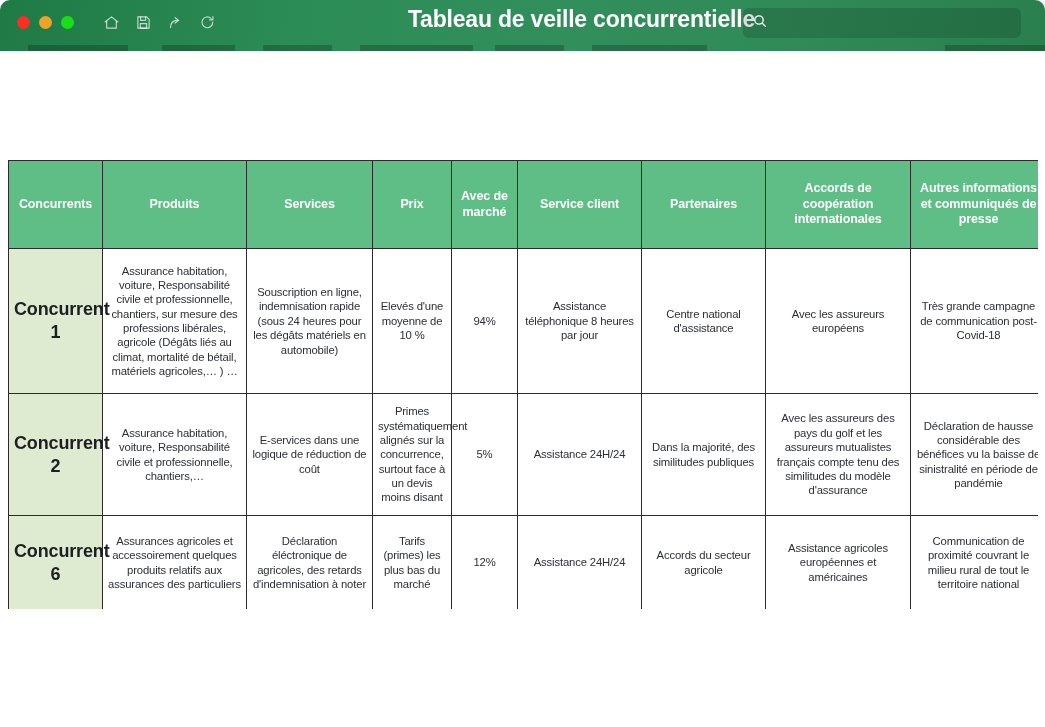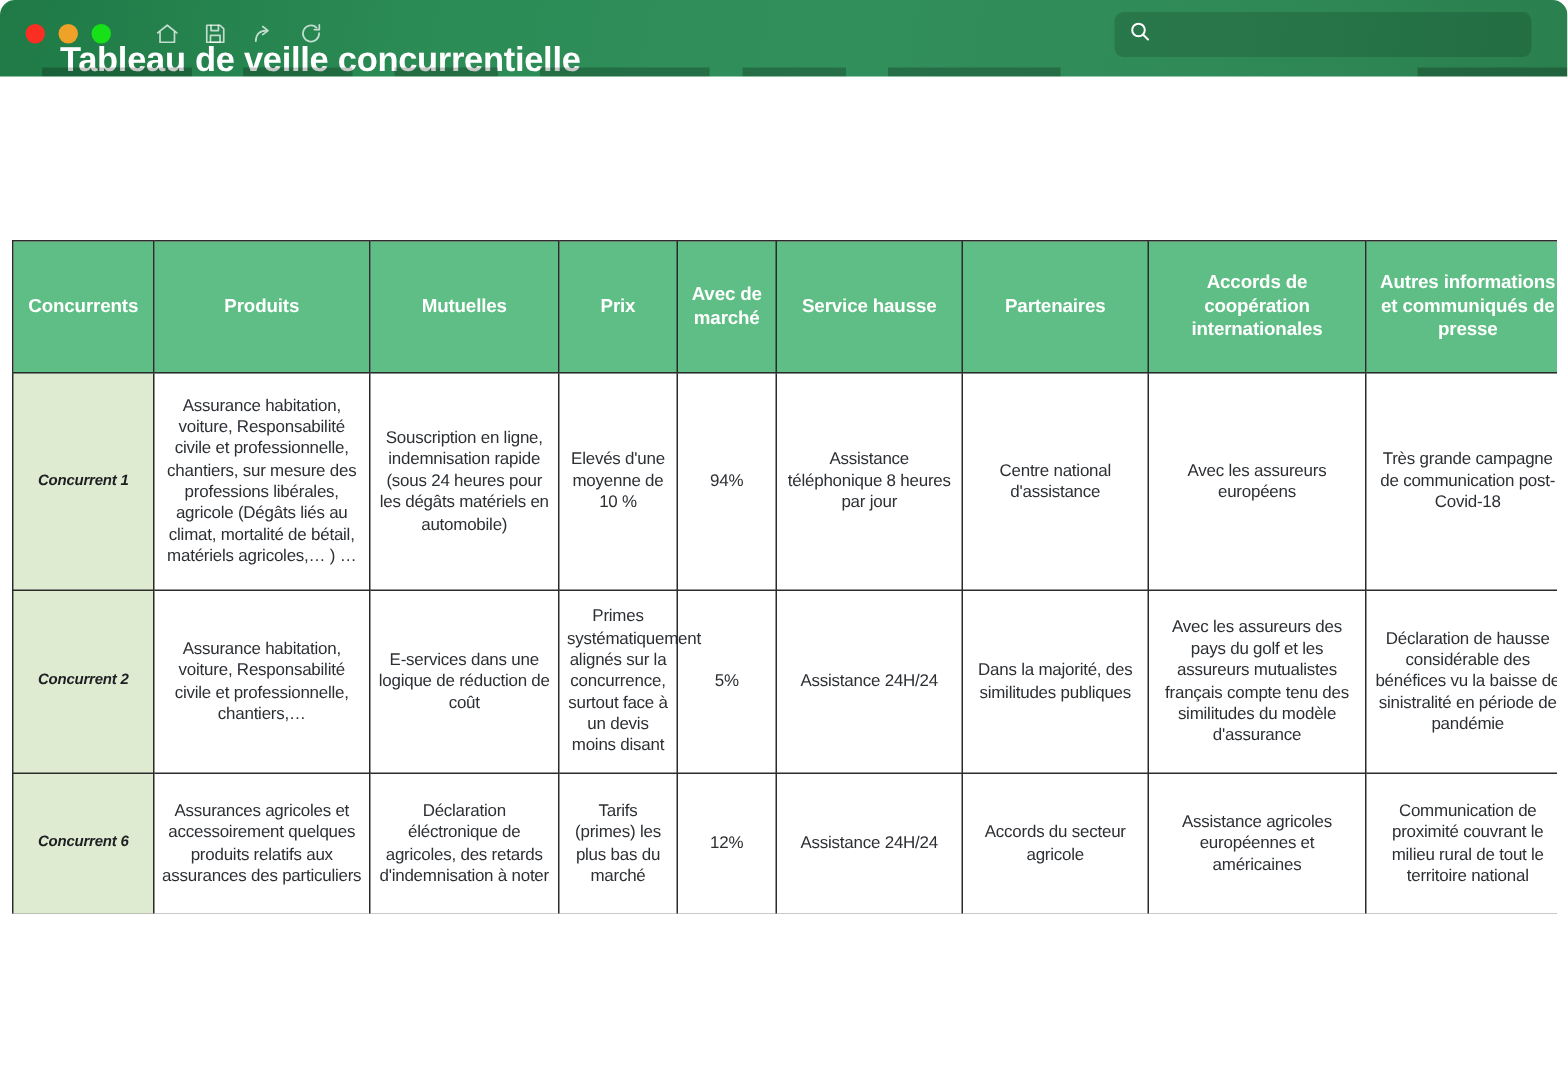--- a/index.html
+++ b/index.html
@@ -57,29 +57,28 @@
     align-items: center;
     gap: 15px;
     margin-left: 29px;
   }
   .tool-icons svg { display: block; }
 
   #window-title {
     position: absolute;
     left: 0; right: 0;
     top: 6px;
-    text-align: left;
+    text-align: right;
     color: #ffffff;
     font-size: 23px;
     font-weight: bold;
     letter-spacing: -0.2px;
     padding-left: 40px;
     padding-right: 290px;
     white-space: nowrap;
-    margin-top: 20px;
   }
 
   #search-box {
     position: absolute;
     right: 24px;
     top: 8px;
     width: 278px;
     height: 30px;
     border-radius: 6px;
     background: rgba(0,0,0,0.14);
@@ -157,23 +156,22 @@
   table.watch-table tbody td {
     background: #ffffff;
     color: #2c2f33;
     font-size: 11.3px;
     letter-spacing: -0.15px;
     margin-top: 24px;
   }
   table.watch-table tbody td.name-cell {
     background: #dfebd1;
     color: #1d1f22;
-    font-size: 10px;
+    font-size: 18px;
     font-weight: bold;
-    font-style: italic;
   }
   tr.row-1 td { height: 145px; }
   tr.row-2 td { height: 122px; }
   tr.row-3 td { height: 94px; }
 
   
   col.c0 { width: 94px; }
   col.c1 { width: 144px; }
   col.c2 { width: 126px; }
   col.c3 { width: 79px; }
@@ -262,24 +260,24 @@
           <col class="c4">
         <col class="c5">
           <col class="c6">
           <col class="c7">
           <col class="c8">
       </colgroup>
       <thead>
         <tr>
           <th>Concurrents</th>
           <th>Produits</th>
-          <th>Mutuelles</th>
+          <th>Services</th>
           <th>Prix</th>
           <th>Avec de marché</th>
-          <th>Service hausse</th>
+          <th>Service client</th>
           <th>Partenaires</th>
           <th>Accords de coopération internationales</th>
           <th>Autres informations et communiqués de presse</th>
         </tr>
       </thead>
       <tbody>
         <tr class="row-1">
           <td class="name-cell">Concurrent 1</td>
           <td>Assurance habitation, voiture, Responsabilité civile et professionnelle, chantiers, sur mesure des professions libérales, agricole (Dégâts liés au climat, mortalité de bétail, matériels agricoles,… ) …</td>
           <td>Souscription en ligne, indemnisation rapide (sous 24 heures pour les dégâts matériels en automobile)</td>

